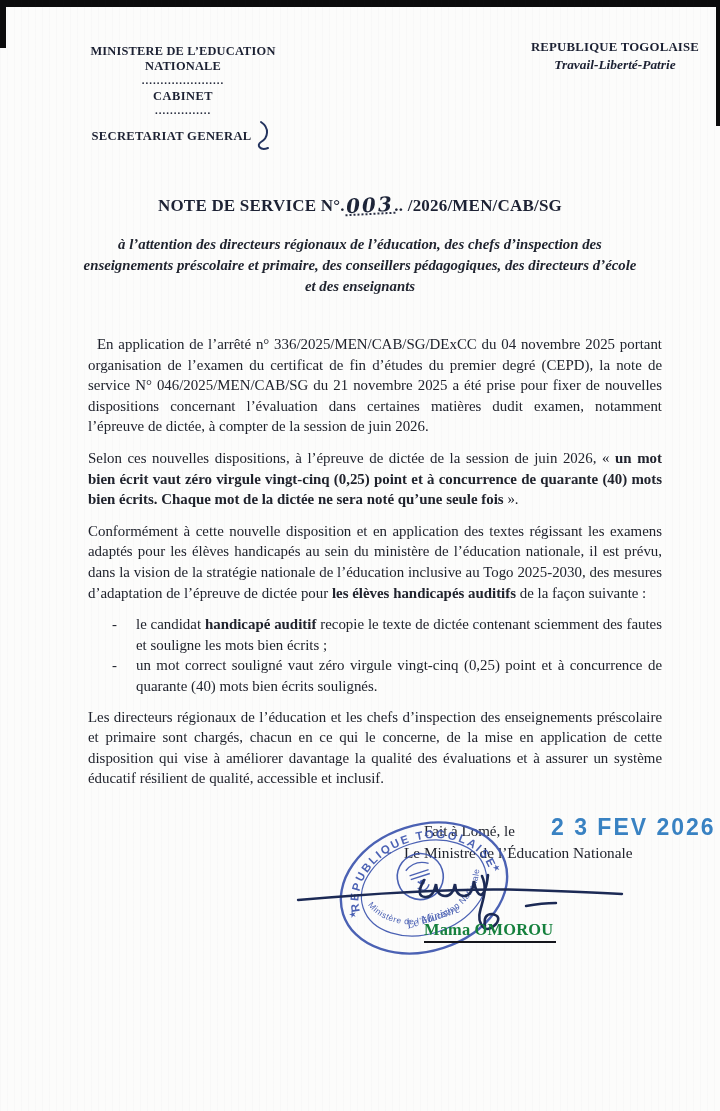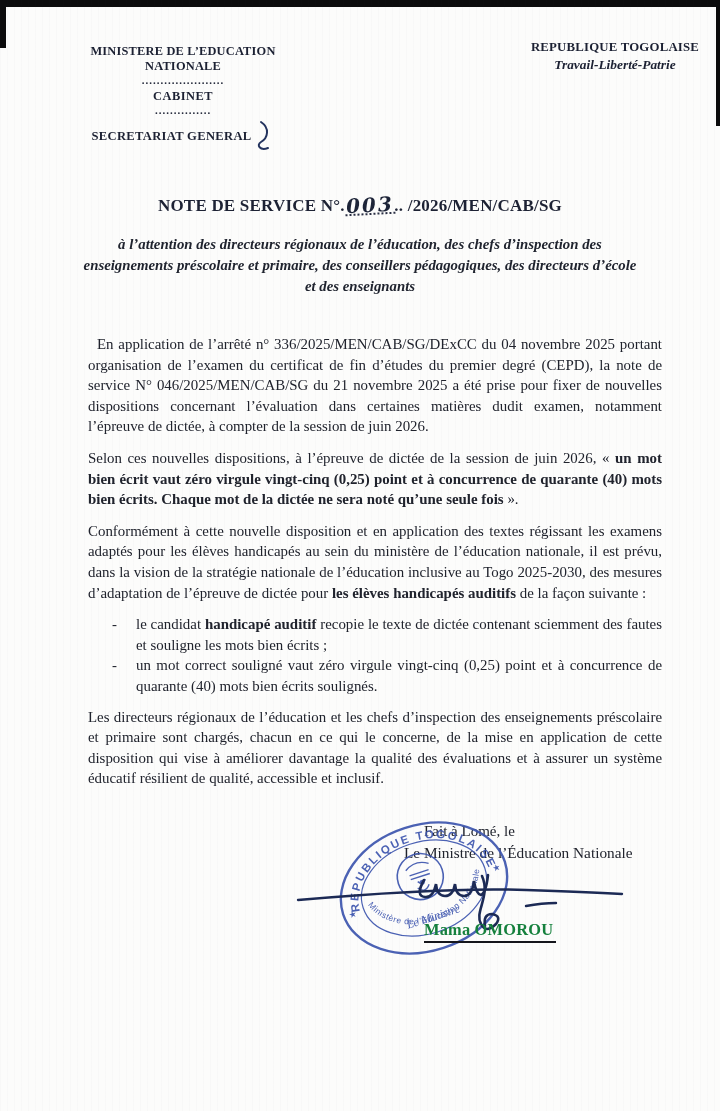--- a/index.html
+++ b/index.html
@@ -110,20 +110,21 @@
         </div>
         <div class="bullet-row">
           <span class="bullet-marker">-</span>
           <span class="bullet-text"><span>un mot correct souligné vaut zéro virgule vingt-cinq (0,25) point et à concurrence de quarante (40) mots bien écrits soulignés.</span></span>
         </div>
       </div>
       <p><span>Les directeurs régionaux de l’éducation et les chefs d’inspection des enseignements préscolaire et primaire sont chargés, chacun en ce qui le concerne, de la mise en application de cette disposition qui vise à améliorer davantage la qualité des évaluations et à assurer un système éducatif résilient de qualité, accessible et inclusif.</span></p>
     </div>
 
   <div class="sig-fait">Fait à Lomé, le</div>
+  <div class="sig-date">2 3 FEV 2026</div>
   <div class="sig-minister">Le Ministre de l’Éducation Nationale</div>
 
   <svg class="stamp-svg" width="180" height="140" viewBox="0 0 180 140">
     <defs>
       <path id="arcTop" d="M 22,74 A 68,52 0 0 1 158,74" fill="none"></path>
       <path id="arcBottom" d="M 32,70 A 60,46 0 0 0 148,70" fill="none"></path>
     </defs>
     <g transform="rotate(-18 90 70)" stroke="#3d55ae" fill="none">
       <ellipse cx="90" cy="70" rx="85" ry="63" stroke-width="2.4"></ellipse>
       <ellipse cx="90" cy="70" rx="64" ry="46" stroke-width="1.2"></ellipse>

